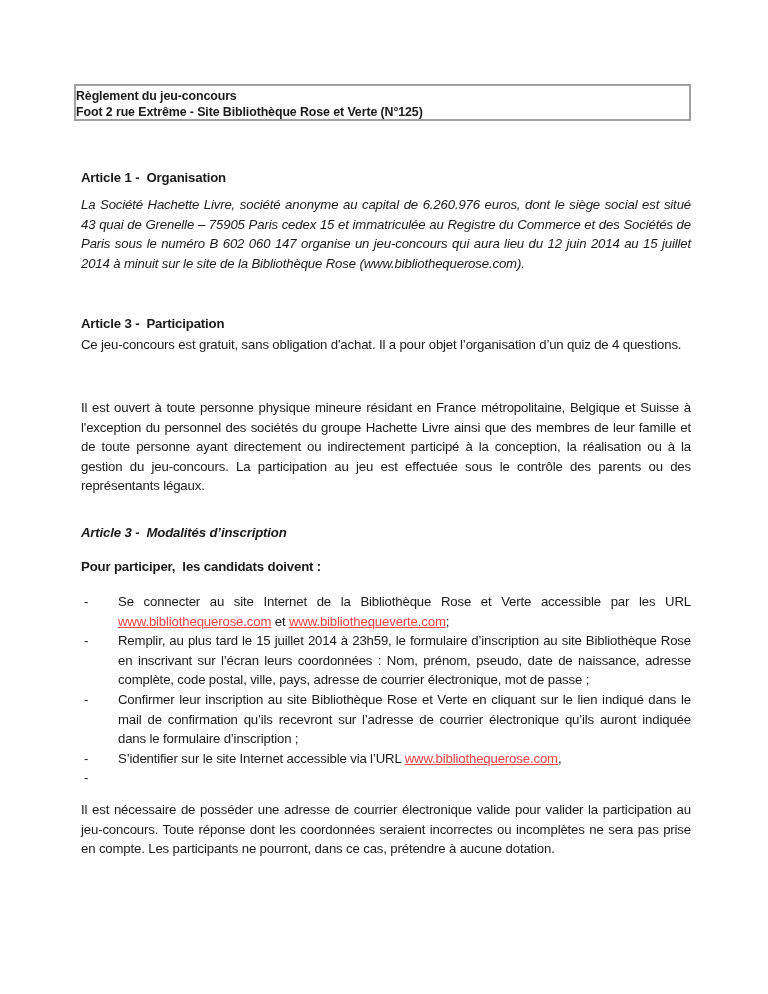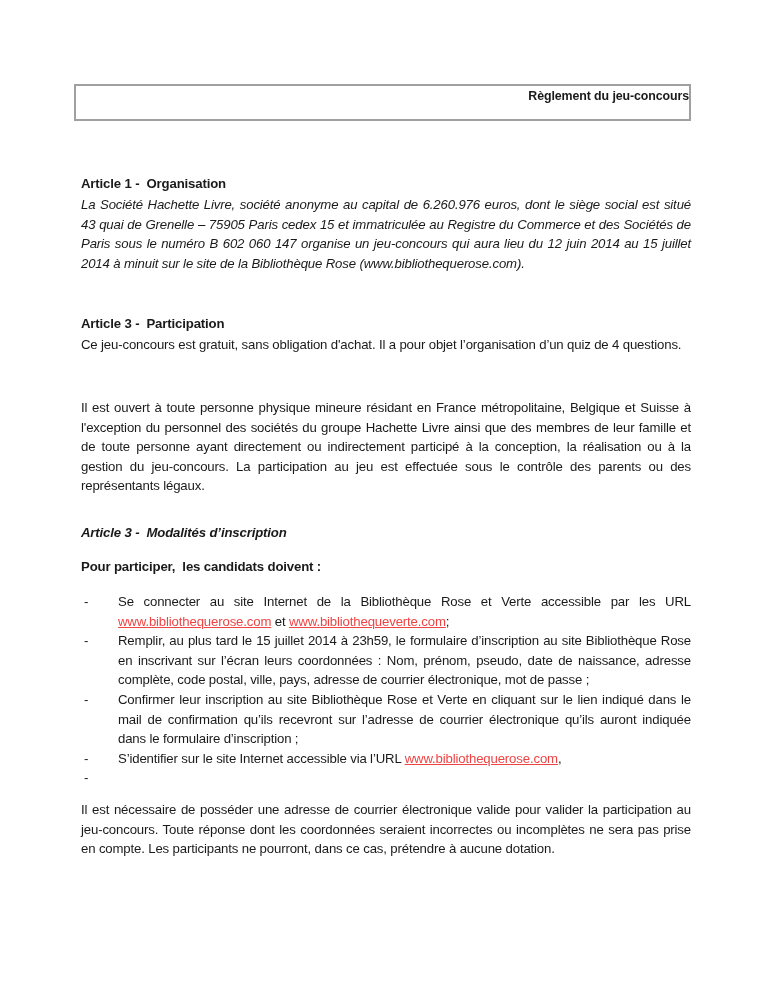--- a/index.html
+++ b/index.html
@@ -16,21 +16,21 @@
       color: #1a1a1a;
     }
     .title-box {
       position: absolute;
       left: 74px;
       top: 84px;
       width: 617px;
       height: 37px;
       border: 2px solid #a0a0a0;
       box-sizing: border-box;
-      text-align: right;
+      text-align: left;
       font-weight: bold;
       font-size: 12.4px;
       line-height: 16px;
       padding-top: 2px;
       letter-spacing: -0.1px;
     }
     .block {
       position: absolute;
       left: 81px;
       width: 610px;
@@ -75,23 +75,24 @@
     a.link {
       color: #ef4444;
       text-decoration: underline;
     }
   </style>
 </head>
 <body>
 
 <div class="title-box">
   <div>Règlement du jeu-concours</div>
+  <div>Foot 2 rue Extrême - Site Bibliothèque Rose et Verte (N°125)</div>
 </div>
 
-<div class="heading" style="top:174px;">Article 1 -  Organisation</div>
+<div class="heading" style="top:168px;">Article 1 -  Organisation</div>
 
 <div class="block" style="top:195px;font-style:italic;">
   <p>La Société Hachette Livre, société anonyme au capital de 6.260.976 euros, dont le siège social est situé 43 quai de Grenelle – 75905 Paris cedex 15 et immatriculée au Registre du Commerce et des Sociétés de Paris sous le numéro B 602 060 147 organise un jeu-concours qui aura lieu du 12 juin 2014 au 15 juillet 2014 à minuit sur le site de la Bibliothèque Rose (www.bibliothequerose.com).</p>
 </div>
 
 <div class="heading" style="top:314px;">Article 3 -  Participation</div>
 
 <div class="block" style="top:335px;">
   <p>Ce jeu-concours est gratuit, sans obligation d'achat. Il a pour objet l’organisation d’un quiz de 4 questions.</p>
 </div>

